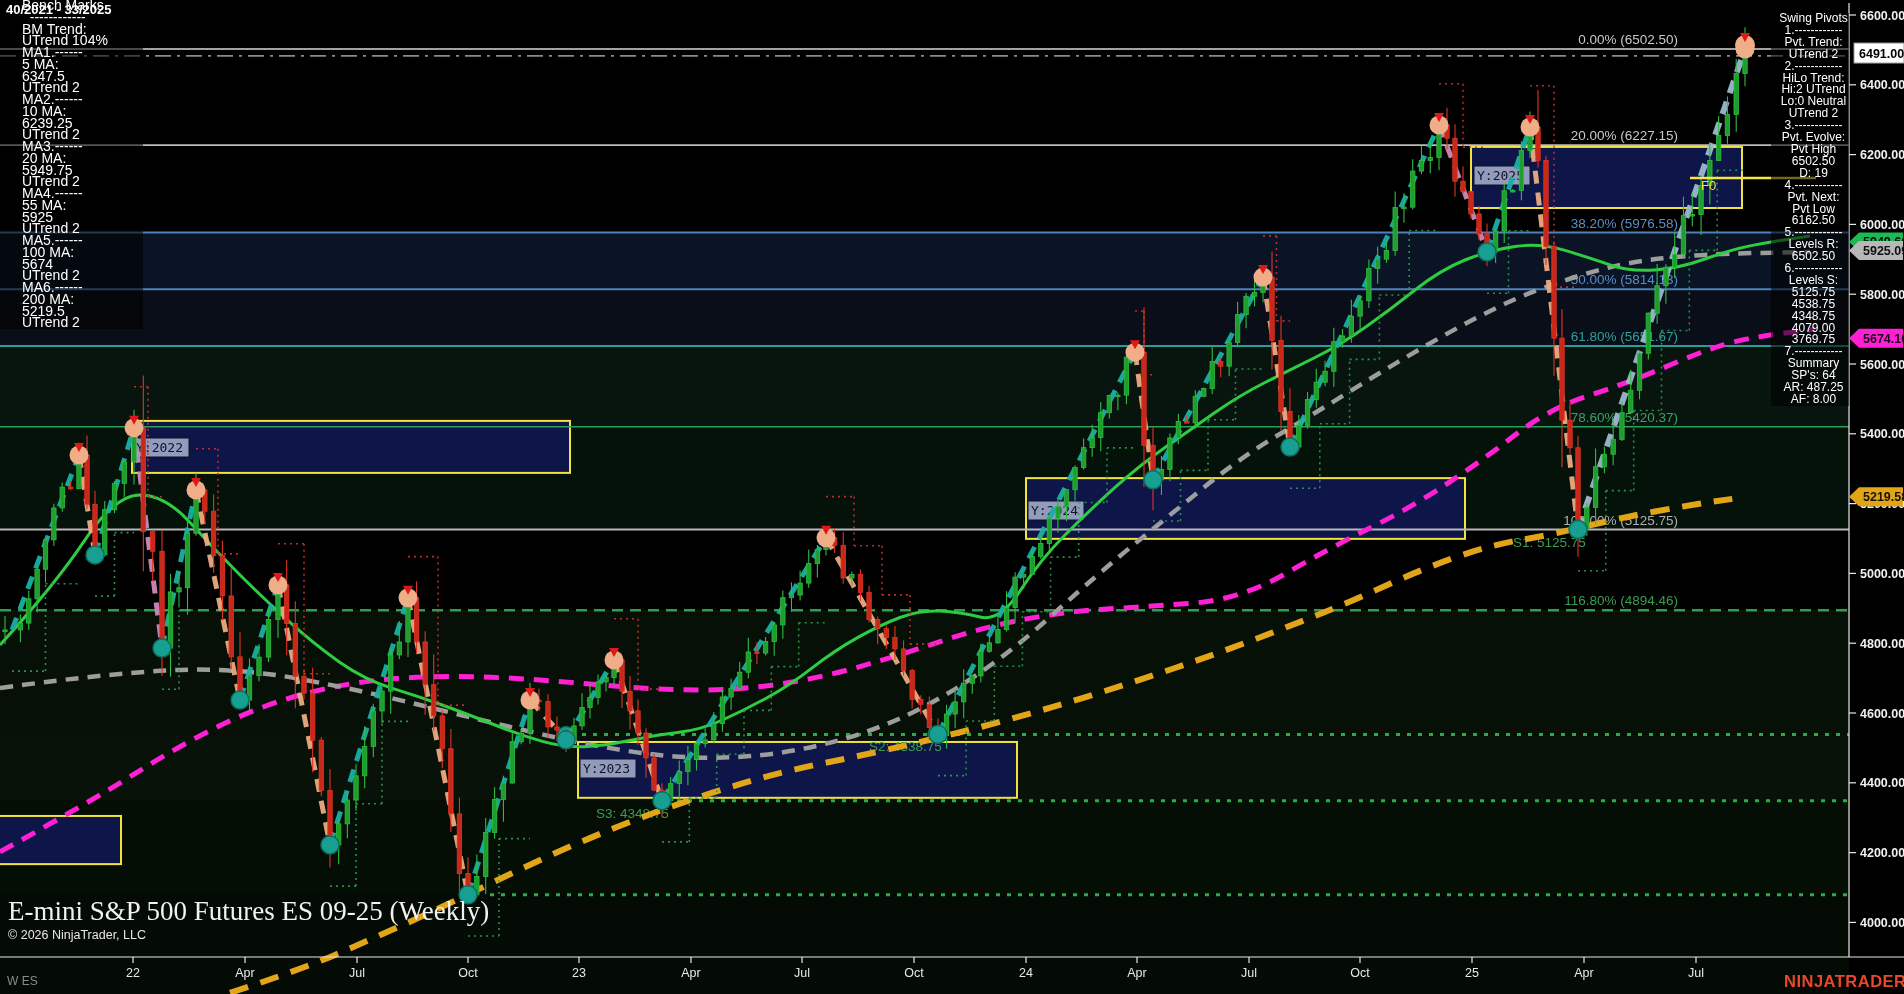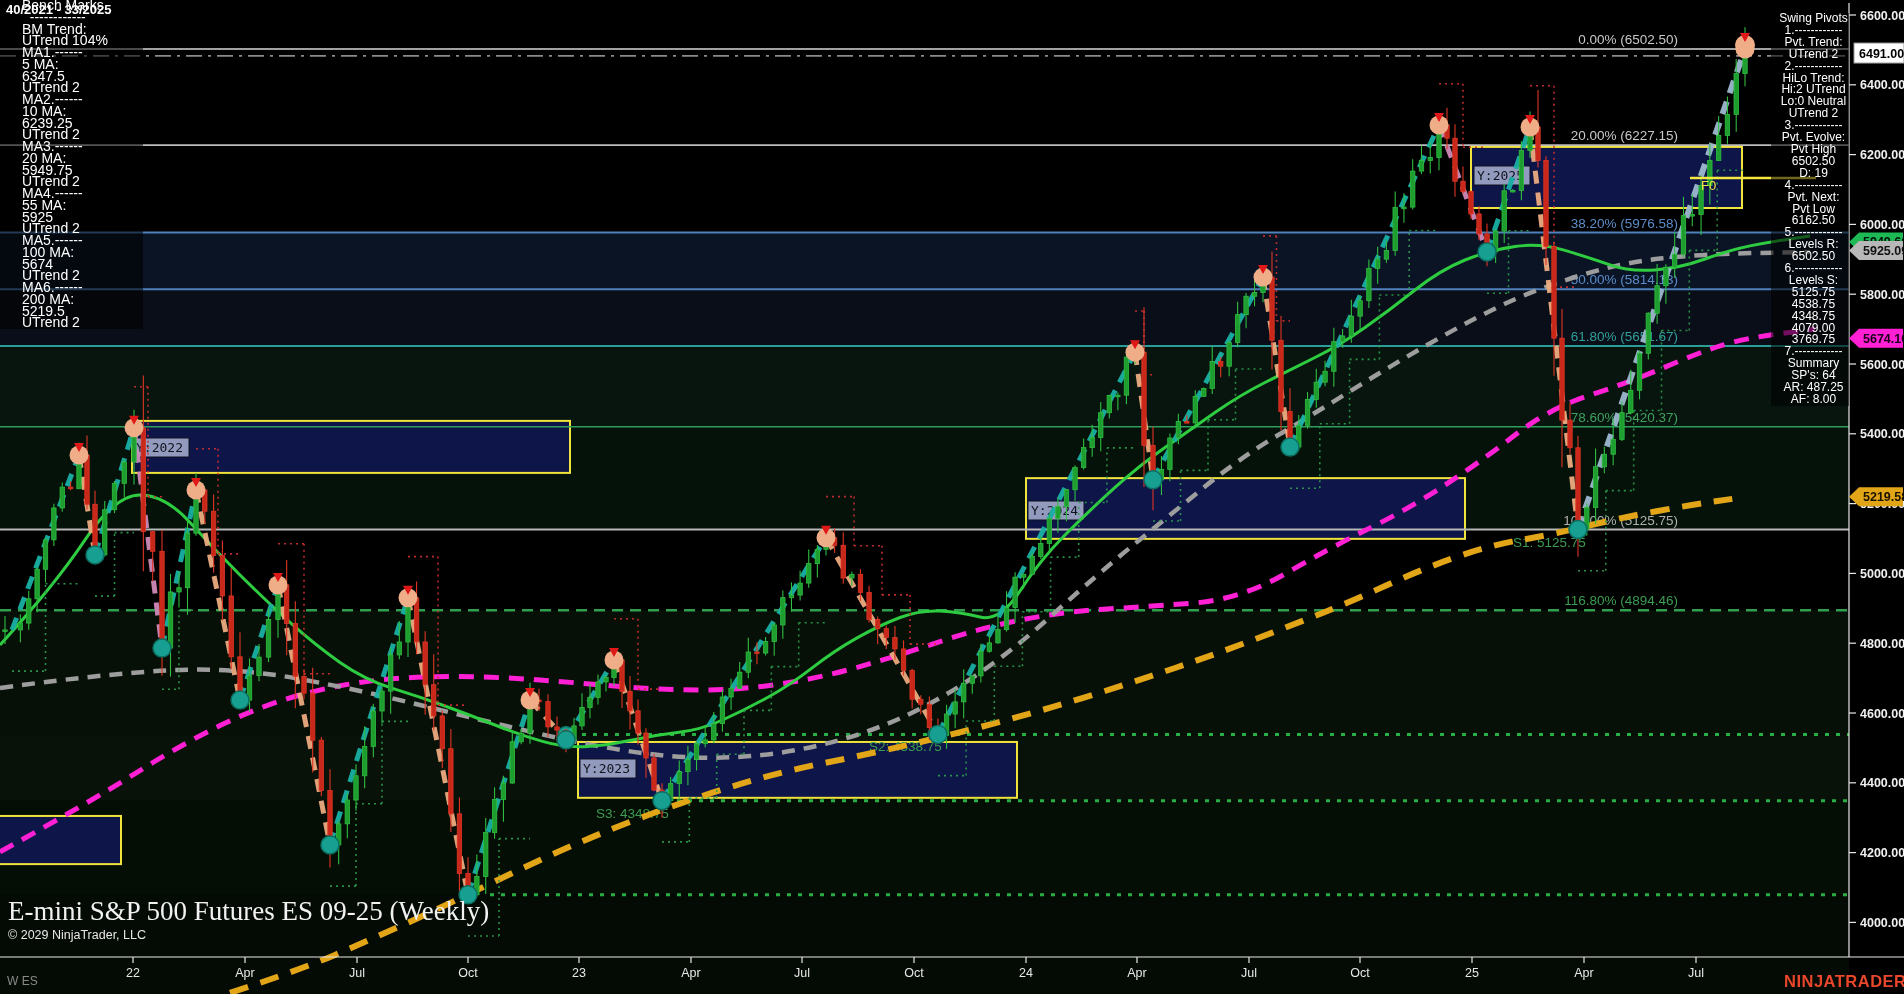--- a/index.html
+++ b/index.html
@@ -654,16 +654,16 @@
         <path d="M1849,496.76658 L1859,487.26658 L1903,487.26658 L1903,506.26658 L1859,506.26658 Z" fill="#e2a517"></path>
         <text x="1863" y="501.26658" fill="#1a1200" font-size="12.5" font-weight="bold">5219.58</text>
         <rect x="1854" y="43.041" width="50" height="20" fill="#ffffff" stroke="#9a9a9a" stroke-width="1"></rect>
         <text x="1859" y="57.541" fill="#000" font-size="12.5" font-weight="bold">6491.00</text>
       </g>
     </svg>
   <div id="range-title">40/2021 - 33/2025</div>
   <div id="bench-panel" class="panel"><div>Bench Marks</div><div>  ------------</div><div>BM Trend:</div><div>UTrend 104%</div><div>MA1.------</div><div>5 MA:</div><div>6347.5</div><div>UTrend 2</div><div>MA2.------</div><div>10 MA:</div><div>6239.25</div><div>UTrend 2</div><div>MA3.------</div><div>20 MA:</div><div>5949.75</div><div>UTrend 2</div><div>MA4.------</div><div>55 MA:</div><div>5925</div><div>UTrend 2</div><div>MA5.------</div><div>100 MA:</div><div>5674</div><div>UTrend 2</div><div>MA6.------</div><div>200 MA:</div><div>5219.5</div><div>UTrend 2</div></div>
   <div id="swing-panel" class="panel"><div>Swing Pivots</div><div>1.------------</div><div>Pvt. Trend:</div><div>UTrend 2</div><div>2.------------</div><div>HiLo Trend:</div><div>Hi:2 UTrend</div><div>Lo:0 Neutral</div><div>UTrend 2</div><div>3.------------</div><div>Pvt. Evolve:</div><div>Pvt High</div><div>6502.50</div><div>D: 19</div><div>4.------------</div><div>Pvt. Next:</div><div>Pvt Low</div><div>6162.50</div><div>5.------------</div><div>Levels R:</div><div>6502.50</div><div>6.------------</div><div>Levels S:</div><div>5125.75</div><div>4538.75</div><div>4348.75</div><div>4079.00</div><div>3769.75</div><div>7.------------</div><div>Summary</div><div>SP's: 64</div><div>AR: 487.25</div><div>AF: 8.00</div></div>
   <div id="symbol-title">E-mini S&amp;P 500 Futures ES 09-25 (Weekly)</div>
-  <div id="copyright">© 2029 NinjaTrader, LLC</div>
+  <div id="copyright">© 2026 NinjaTrader, LLC</div>
   <div id="watermark">W ES</div>
   <div id="brand">NINJATRADER</div>
 </div>
 
 </body></html>

